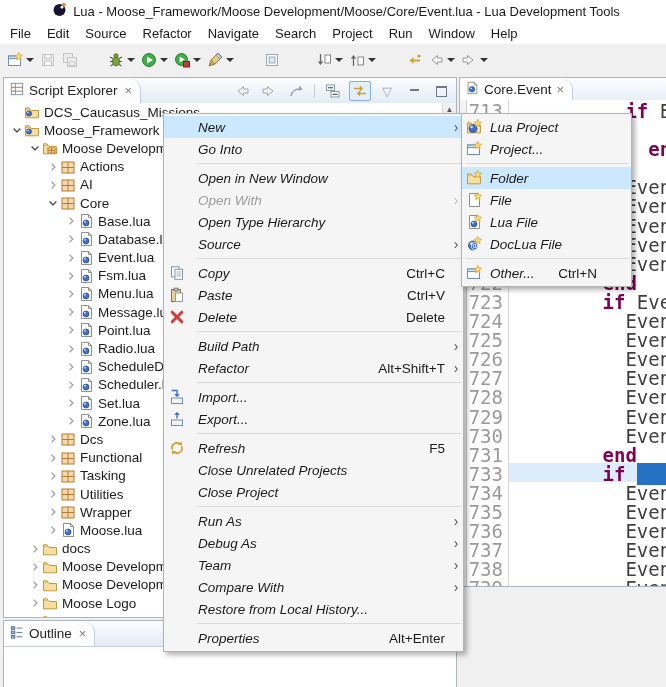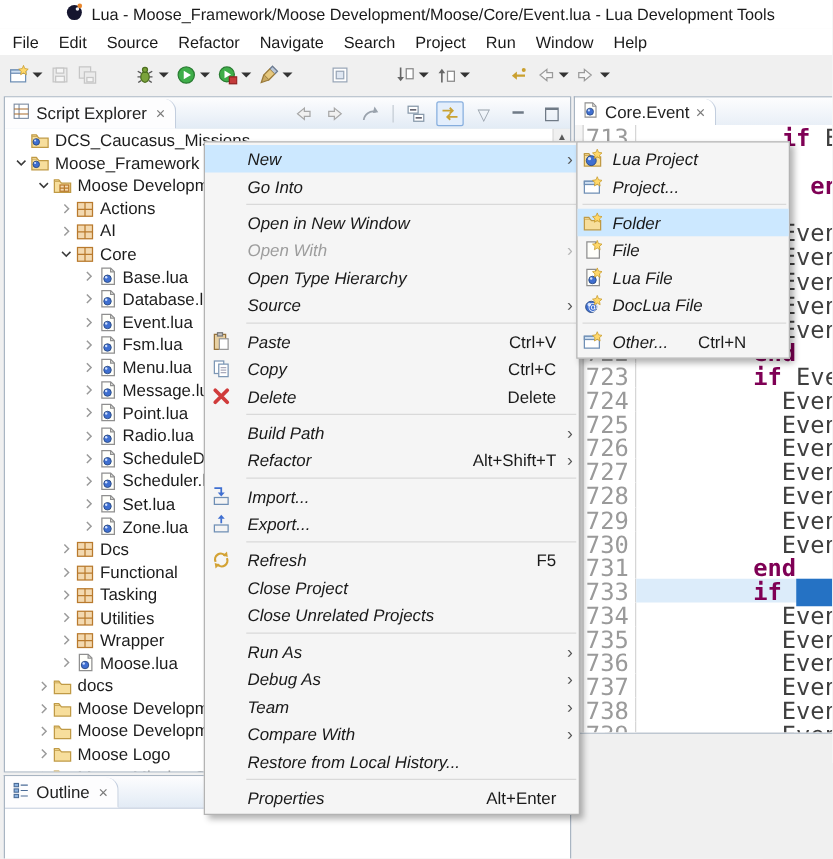--- a/index.html
+++ b/index.html
@@ -859,46 +859,46 @@
       </div>
       <div class="cmrow">
         <span class="cmicon"></span>
         <span class="cmlabel">Source</span>
         <span class="cmarw">›</span>
       </div>
       <div class="cmsep"></div>
       <div class="cmrow">
         <span class="cmicon">
           <svg width="16" height="16" viewBox="0 0 16 16">
-            <rect x="2.5" y="2.5" width="9" height="12" fill="#e8d1a3" stroke="#96723a"></rect>
-            <rect x="5" y="1.2" width="4" height="2.6" fill="#c9c9c9" stroke="#777"></rect>
-            <rect x="6.5" y="6" width="7" height="8.5" fill="#fff" stroke="#999"></rect>
-          </svg>
-        </span>
-        <span class="cmlabel">Paste</span>
-        <span class="cmsc">Ctrl+V</span>
-        <span class="cmarw"></span>
-      </div>
-      <div class="cmrow">
-        <span class="cmicon">
-          <svg width="16" height="16" viewBox="0 0 16 16">
             <rect x="2.5" y="1.8" width="7.5" height="10" fill="#fff" stroke="#7d97b5"></rect>
             <rect x="6" y="4.3" width="7.5" height="10" fill="#fff" stroke="#7d97b5"></rect>
             <line x1="7.5" y1="7" x2="12" y2="7" stroke="#aab"></line>
             <line x1="7.5" y1="9" x2="12" y2="9" stroke="#aab"></line>
             <line x1="7.5" y1="11" x2="12" y2="11" stroke="#aab"></line>
           </svg>
         </span>
         <span class="cmlabel">Copy</span>
         <span class="cmsc">Ctrl+C</span>
         <span class="cmarw"></span>
       </div>
       <div class="cmrow">
         <span class="cmicon">
           <svg width="16" height="16" viewBox="0 0 16 16">
+            <rect x="2.5" y="2.5" width="9" height="12" fill="#e8d1a3" stroke="#96723a"></rect>
+            <rect x="5" y="1.2" width="4" height="2.6" fill="#c9c9c9" stroke="#777"></rect>
+            <rect x="6.5" y="6" width="7" height="8.5" fill="#fff" stroke="#999"></rect>
+          </svg>
+        </span>
+        <span class="cmlabel">Paste</span>
+        <span class="cmsc">Ctrl+V</span>
+        <span class="cmarw"></span>
+      </div>
+      <div class="cmrow">
+        <span class="cmicon">
+          <svg width="16" height="16" viewBox="0 0 16 16">
             <path d="M3.2 3.2 L12.8 12.8 M12.8 3.2 L3.2 12.8" stroke="#d03b3b" stroke-width="3" stroke-linecap="round"></path>
           </svg>
         </span>
         <span class="cmlabel">Delete</span>
         <span class="cmsc">Delete</span>
         <span class="cmarw"></span>
       </div>
       <div class="cmsep"></div>
       <div class="cmrow">
         <span class="cmicon"></span>
@@ -943,26 +943,26 @@
             <path d="M12.5 6.5 A4.6 4.6 0 0 1 4.8 11.4" fill="none" stroke="#d3a234" stroke-width="1.8"></path>
             <polygon points="3.4,14.8 2.8,10.4 6.8,11.6" fill="#d3a234"></polygon>
           </svg>
         </span>
         <span class="cmlabel">Refresh</span>
         <span class="cmsc">F5</span>
         <span class="cmarw"></span>
       </div>
       <div class="cmrow">
         <span class="cmicon"></span>
+        <span class="cmlabel">Close Unrelated Projects</span>
+        <span class="cmarw"></span>
+      </div>
+      <div class="cmrow">
+        <span class="cmicon"></span>
         <span class="cmlabel">Close Project</span>
-        <span class="cmarw"></span>
-      </div>
-      <div class="cmrow">
-        <span class="cmicon"></span>
-        <span class="cmlabel">Close Unrelated Projects</span>
         <span class="cmarw"></span>
       </div>
       <div class="cmsep"></div>
       <div class="cmrow">
         <span class="cmicon"></span>
         <span class="cmlabel">Run As</span>
         <span class="cmarw">›</span>
       </div>
       <div class="cmrow">
         <span class="cmicon"></span>

